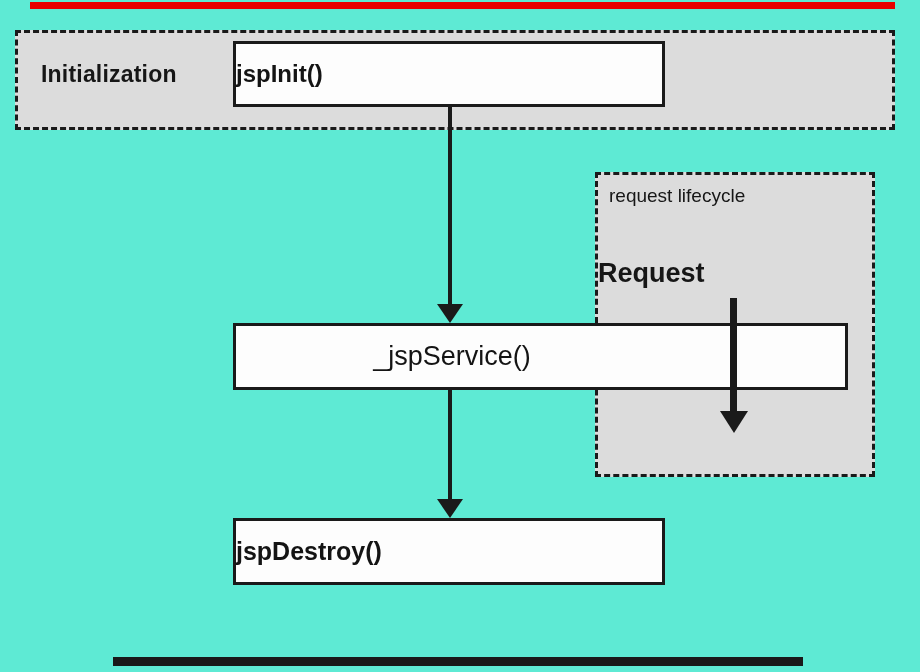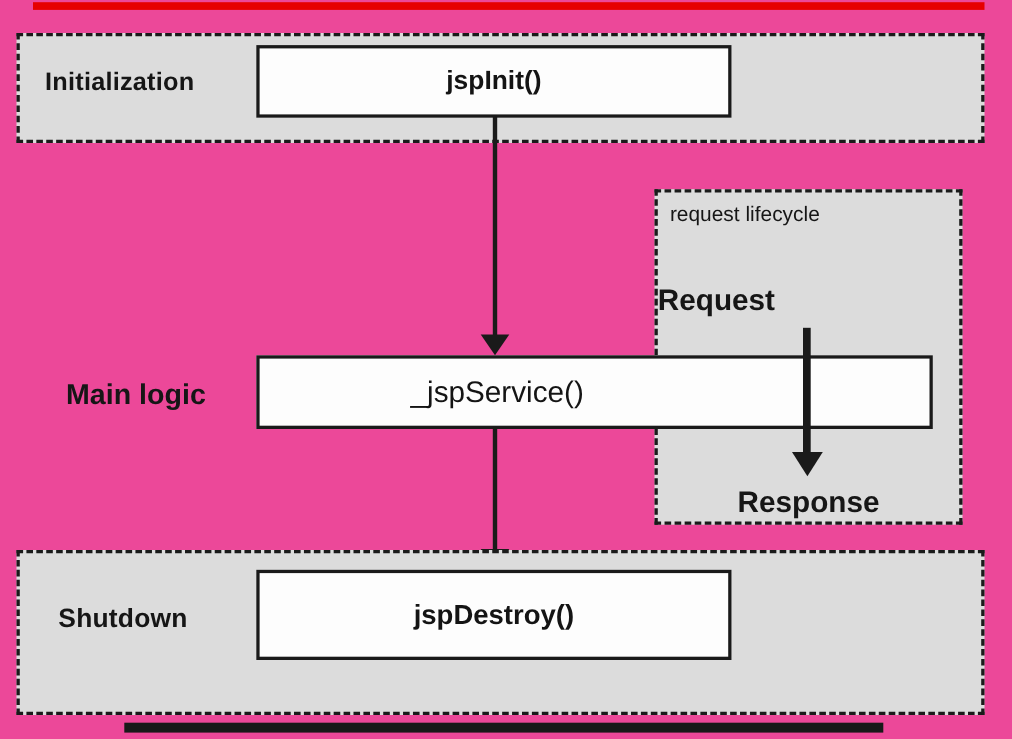--- a/index.html
+++ b/index.html
@@ -1,17 +1,17 @@
 <!DOCTYPE html>
 <html><head>
 <meta charset="utf-8">
 <style>
   html,body{margin:0;padding:0;background:#ffffff;}
   #canvas{
-    position:relative;width:920px;height:672px;background:#ec4899;overflow:hidden;
+    position:relative;width:920px;height:672px;background:#5eead4;overflow:hidden;
     font-family:"Liberation Sans", sans-serif;color:#111;
   }
   .abs{position:absolute;}
   
   .top-bar{left:30px;top:2px;width:865px;height:7px;background:#e60000;}
   .bottom-bar{left:113px;top:657px;width:690px;height:9px;background:#191919;}
   
   .band{
     background:#dcdcdc;border:3px dashed #1a1a1a;box-sizing:border-box;
   }
@@ -31,31 +31,31 @@
   .rl-box{
     left:595px;top:172px;width:280px;height:305px;
     background:#dcdcdc;border:3px dashed #1a1a1a;box-sizing:border-box;
   }
   .rl-title{position:absolute;left:11px;top:10px;font-weight:normal;font-size:19px;color:#161616;}
   .rl-request{position:absolute;left:0;top:83px;width:100%;text-align:left;font-weight:bold;font-size:27px;color:#161616;}
   .rl-response{position:absolute;left:0;top:266px;width:100%;text-align:center;font-weight:bold;font-size:27px;color:#161616;}
   
   .mbox{
     background:#fdfdfd;border:3px solid #1a1a1a;box-sizing:border-box;
-    display:flex;align-items:center;justify-content:center;
+    display:flex;align-items:center;
     font-weight:bold;color:#141414;
   }
   .box-init{left:233px;top:41px;width:432px;height:66px;font-size:24px;}
   .box-service{left:233px;top:323px;width:615px;height:67px;}
   .box-service .svc-text{
     position:absolute;left:0;top:0;width:432px;height:100%;
     display:flex;align-items:center;justify-content:center;
     font-weight:normal;font-size:27px;color:#141414;
   }
-  .box-destroy{left:233px;top:518px;width:432px;height:82px;font-size:25px;}
+  .box-destroy{left:233px;top:518px;width:432px;height:67px;font-size:25px;}
   
   .stem{background:#1a1a1a;}
   .stem-1{left:448px;top:106px;width:4px;height:200px;}
   .head-1{left:437px;top:304px;width:0;height:0;border-left:13px solid transparent;border-right:13px solid transparent;border-top:19px solid #1a1a1a;}
   .stem-2{left:448px;top:390px;width:4px;height:111px;}
   .head-2{left:437px;top:499px;width:0;height:0;border-left:13px solid transparent;border-right:13px solid transparent;border-top:19px solid #1a1a1a;}
   
   .stem-3{left:730px;top:298px;width:7px;height:114px;}
   .head-3{left:720px;top:411px;width:0;height:0;border-left:14px solid transparent;border-right:14px solid transparent;border-top:22px solid #1a1a1a;}
 </style>
@@ -73,35 +73,30 @@
   <div class="abs mbox box-init">
     <span>jspInit()</span>
   </div>
 
   <div class="abs stem stem-1"></div>
   <div class="abs head-1"></div>
 
   <div class="abs rl-box">
     <span class="rl-title">request lifecycle</span>
     <span class="rl-request">Request</span>
-    <span class="rl-response">Response</span>
   </div>
 
   <div class="abs mbox box-service">
     <span class="svc-text">_jspService()</span>
   </div>
 
   <div class="abs stem stem-3"></div>
   <div class="abs head-3"></div>
 
-  <span class="abs label-main">Main logic</span>
 
   <div class="abs stem stem-2"></div>
   <div class="abs head-2"></div>
 
-  <div class="abs band band-shutdown">
-    <span class="band-label label-shutdown">Shutdown</span>
-  </div>
   <div class="abs mbox box-destroy">
     <span>jspDestroy()</span>
   </div>
 
 </div>
 
 </body></html>

